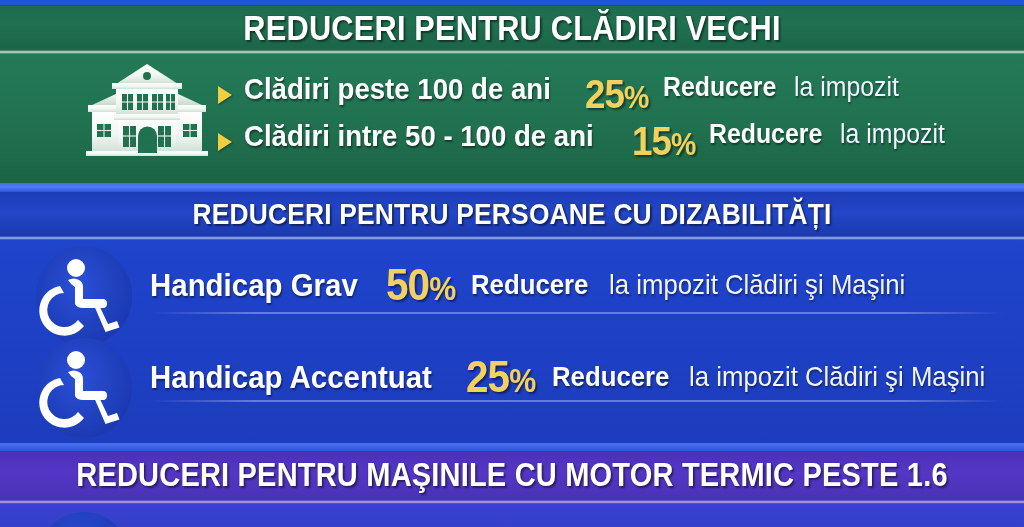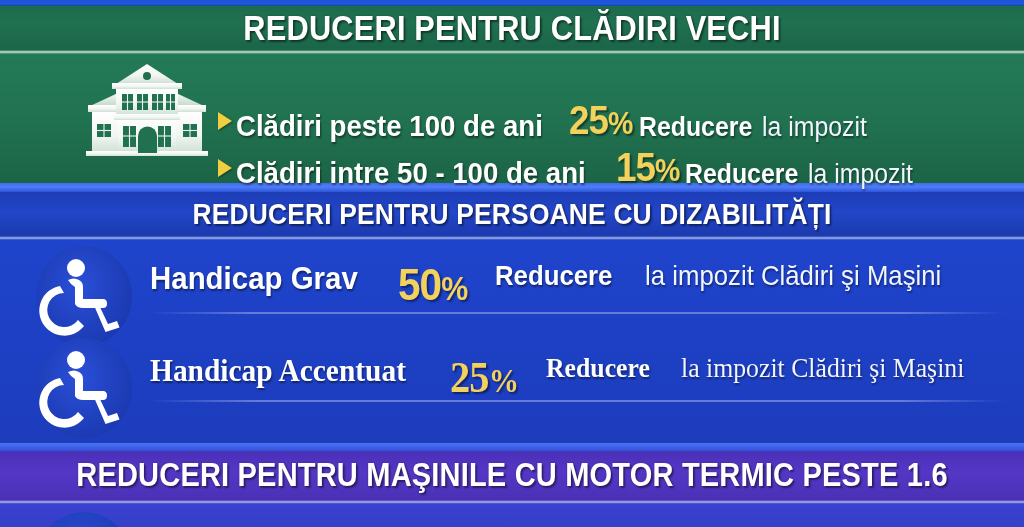--- a/index.html
+++ b/index.html
@@ -92,21 +92,21 @@
     text-shadow:2px 2px 2px rgba(0,0,0,.45), 0 0 2px rgba(0,0,0,.3);
     white-space:nowrap;
   }
   #green-title { top:9px;  font-size:35px; line-height:38px; }
   #blue-title  { top:197px; font-size:30px; line-height:34px; }
   #purple-title{ top:456px; font-size:33px; line-height:38px; }
 
   
   .g-row {
     position:absolute; left:218px; white-space:nowrap;
-    display:flex; align-items:flex-end; gap:0;margin-top:26px;
+    display:flex; align-items:flex-start; gap:8px;
   }
   #g-row-0 { top:72px; }
   #g-row-1 { top:119px; }
   .bullet {
     width:0; height:0; display:inline-block;
     border-top:9px solid transparent;
     border-bottom:9px solid transparent;
     border-left:14px solid #f2cf3f;
     align-self:center;
     filter:drop-shadow(1px 1px 1px rgba(0,0,0,.4));
@@ -131,24 +131,24 @@
   }
   .red-light {
     color:#f2f6ff; font-weight:normal; font-size:27px;
     transform:scaleX(.92); transform-origin:left center;
     text-shadow:1px 2px 2px rgba(0,0,0,.4);
   }
 
   
   .b-row {
     position:absolute; left:150px; white-space:nowrap;
-    display:flex; align-items:flex-start; gap:22px;
+    display:flex; align-items:center; gap:10px;
   }
   #b-row-0 { top:260px; }
-  #b-row-1 { top:352px;font-family:Liberation Serif, serif; }
+  #b-row-1 { top:352px; }
   .b-row .lbl-strong { font-size:32px; }
   .b-row .pct { font-size:44px; }
   .b-row .pct .sym { font-size:33px; }
   .b-row .red-strong { font-size:28px; }
   .b-row .red-light  { font-size:28px; }
   .row-sep {
     position:absolute; height:2px; left:150px; width:855px;
     background:linear-gradient(90deg,rgba(255,255,255,0),rgba(210,224,255,.38) 12%,rgba(210,224,255,.38) 88%,rgba(255,255,255,0));
   }
   #sep-0 { top:312px; }

